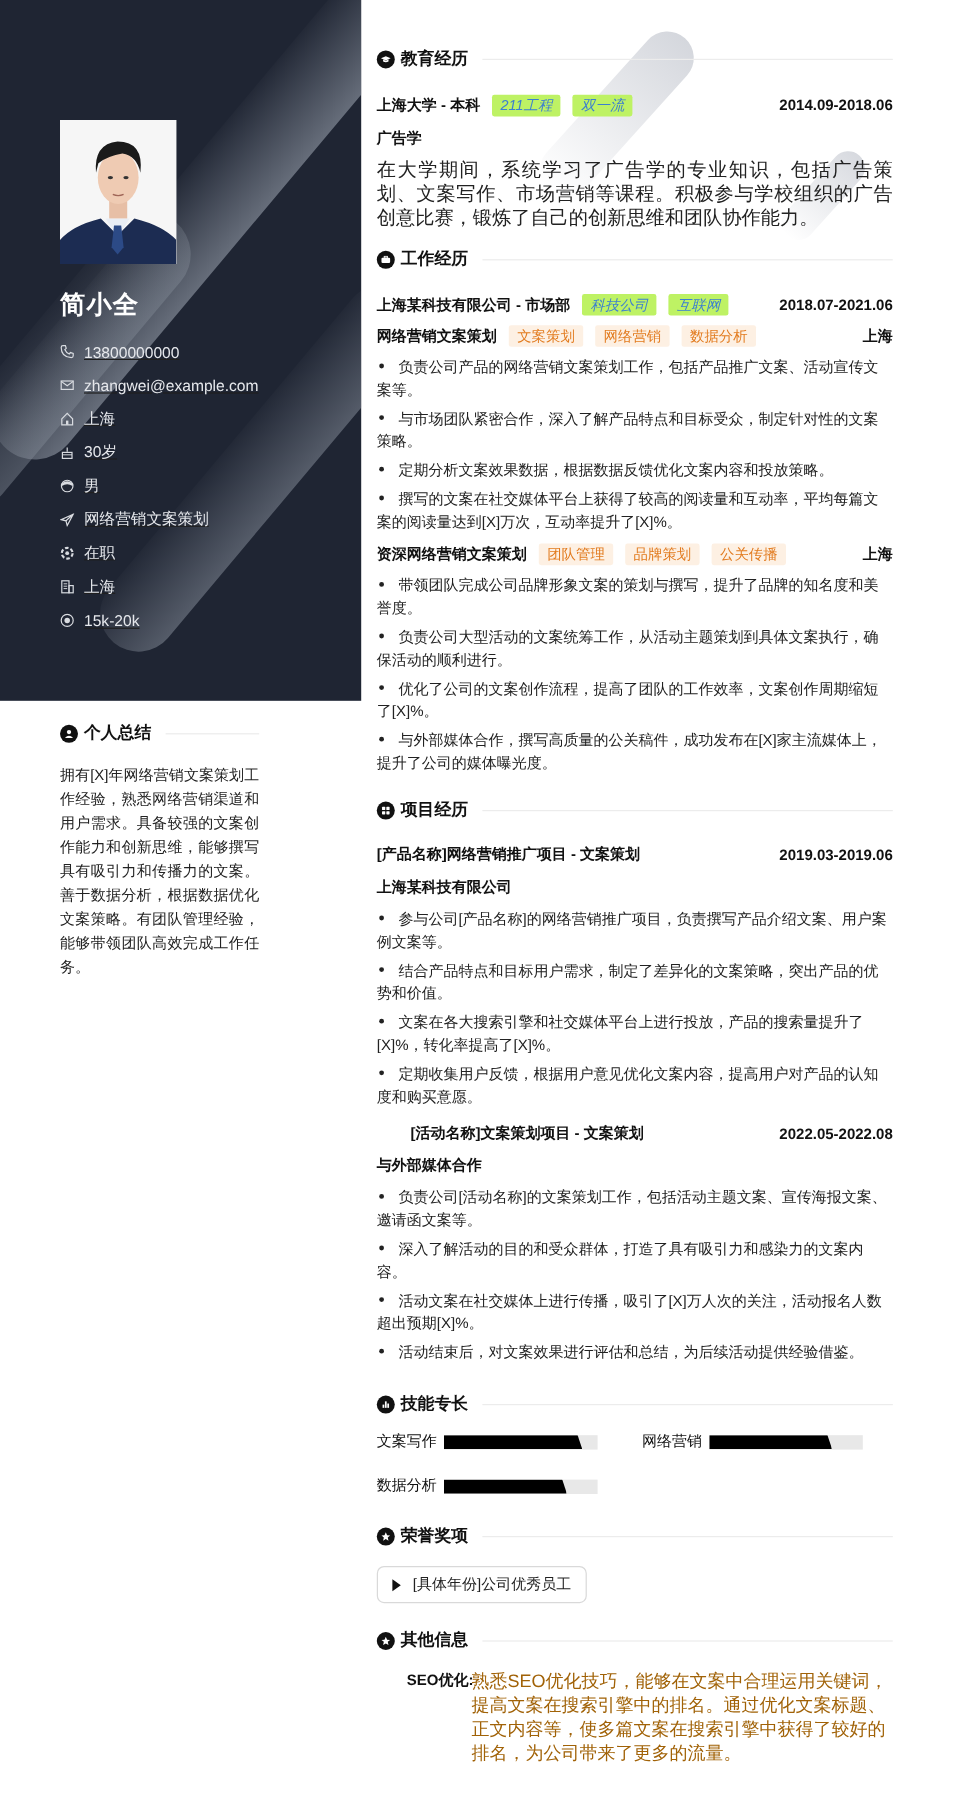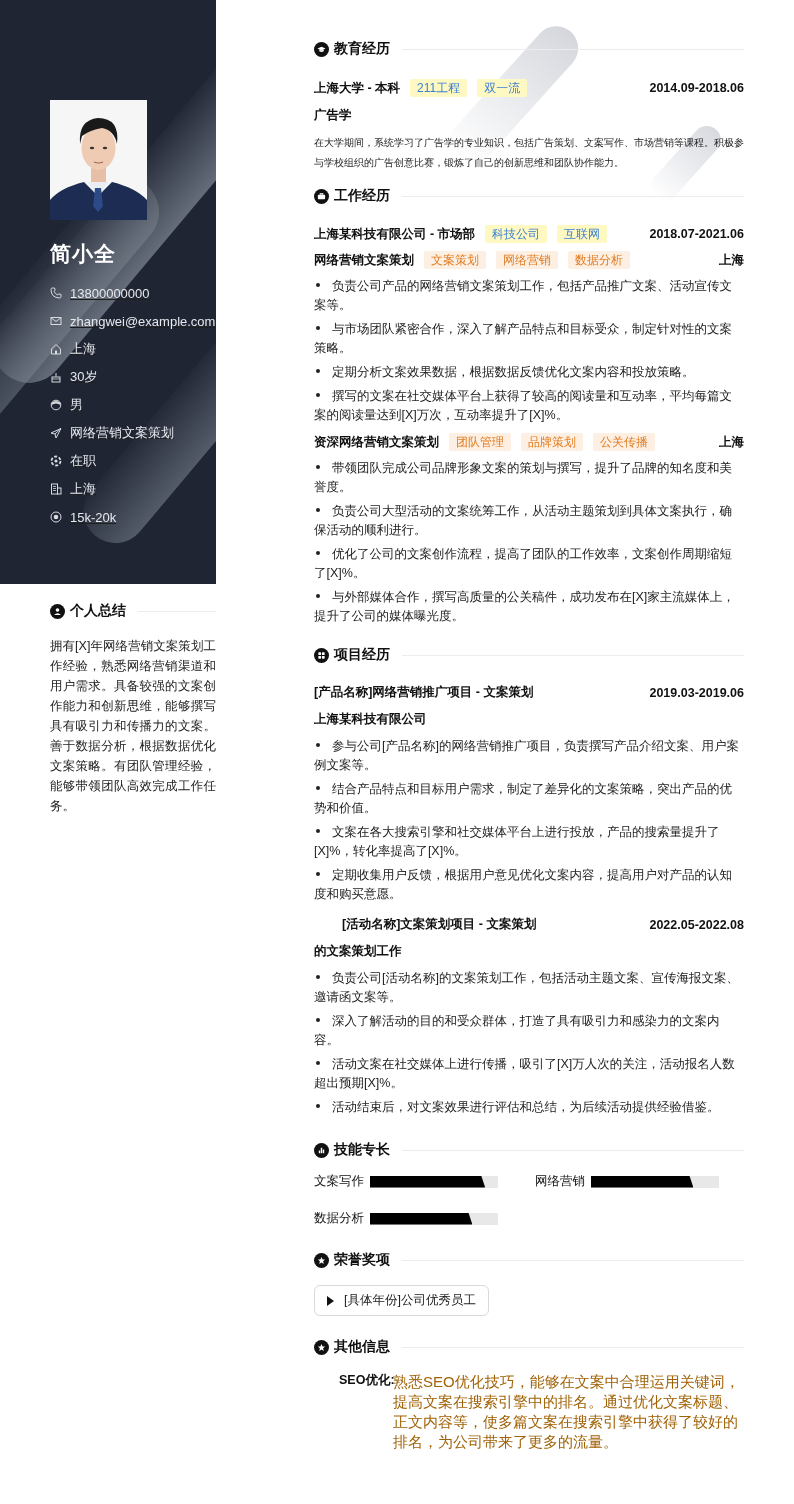--- a/index.html
+++ b/index.html
@@ -1,21 +1,21 @@
 <!DOCTYPE html>
 <html><head>
 <meta charset="utf-8">
 <style>
   * { box-sizing: border-box; margin: 0; padding: 0; }
   html, body { width: 794px; height: 1504px; background: #ffffff; overflow: hidden; }
   body { font-family: "Liberation Sans", "DejaVu Sans", sans-serif; color: #1f1f1f; position: relative; }
 
   
   .sidebar { position: absolute; left: 0; top: 0; width: 265px; height: 1504px; }
-  .sidebar-dark { position: absolute; left: 0; top: 0; width: 216px; height: 584px; background: #1f2533; overflow: hidden; }
+  .sidebar-dark { position: absolute; left: 0; top: 0; width: 301px; height: 584px; background: #1f2533; overflow: hidden; }
   .band { position: absolute; border-radius: 36px; transform-origin: center; }
   .band1 { width: 72px; height: 560px; left: 150px; top: -120px; transform: rotate(40deg);
            background: linear-gradient(90deg, rgba(255,255,255,0.02) 0%, rgba(160,168,180,0.55) 100%); }
   .band2 { width: 64px; height: 380px; left: 185px; top: 200px; transform: rotate(40deg);
            background: linear-gradient(90deg, rgba(255,255,255,0.02) 0%, rgba(150,158,170,0.45) 100%); }
   .band3 { width: 70px; height: 300px; left: 15px; top: 150px; transform: rotate(40deg);
            background: linear-gradient(90deg, rgba(255,255,255,0.02) 0%, rgba(130,138,150,0.45) 100%); }
 
   .avatar { position: absolute; left: 50px; top: 100px; width: 97px; height: 120px; background: #f4f4f4; overflow: hidden; }
   .avatar svg { width: 100%; height: 100%; display: block; }
@@ -40,24 +40,24 @@
   .deco { position: absolute; border-radius: 22px; transform: rotate(42deg); pointer-events: none; }
   .deco1 { width: 44px; height: 170px; left: 492px; top: 10px; background: linear-gradient(180deg, rgba(205,208,215,0.85) 0%, rgba(255,255,255,0) 100%); }
   .deco2 { width: 28px; height: 90px; left: 672px; top: 118px; background: linear-gradient(180deg, rgba(205,208,215,0.8) 0%, rgba(255,255,255,0) 100%); }
 
   .section { margin-bottom: 0; }
   .row { display: flex; align-items: center; justify-content: space-between; }
   .row-left { display: flex; align-items: center; }
   .title-strong { font-size: 12.5px; font-weight: bold; color: #111; white-space: nowrap; }
   .date { font-size: 12.5px; font-weight: bold; color: #111; white-space: nowrap; }
   .tag { font-size: 12px; padding: 1px 7px; margin-left: 10px; border-radius: 2px; white-space: nowrap; line-height: 16px; }
-  .tag-blue { background: #fef9c3; color: #3c7fd0; }
+  .tag-blue { background: #bef264; color: #3c7fd0; font-style: italic; }
   .tag-orange { background: #fdf0e3; color: #e27b1f; }
   .sub { font-size: 12.5px; font-weight: bold; color: #111; }
-  .para { font-size: 10px; line-height: 20px; color: #222; text-align: justify; }
+  .para { font-size: 16px; line-height: 20px; color: #222; text-align: justify; }
   .bullets { list-style: none; }
   .bullets li { font-size: 12.5px; line-height: 19px; color: #222; margin-bottom: 5px; text-indent: 0; }
   .bullets li .dot { display: inline-block; width: 4px; height: 4px; background: #222; border-radius: 50%; vertical-align: middle; margin: 0 12px 3px 2px; }
 
   .skills-grid { display: grid; grid-template-columns: 221px 209px; row-gap: 20px; margin-top: 14px; }
   .skill { display: flex; align-items: center; }
   .skill-label { font-size: 12.5px; color: #111; width: 56px; white-space: nowrap; }
   .skill-bar { width: 128px; height: 12px; background: #e8e8e8; position: relative; overflow: hidden; }
   .skill-fill { position: absolute; left: 0; top: 0; height: 100%; background: #000; clip-path: polygon(0 0, 100% 0, calc(100% - 0px) 0, 100% 100%, 0 100%); }
 
@@ -306,21 +306,21 @@
         <li><span class="dot"></span><span>文案在各大搜索引擎和社交媒体平台上进行投放，产品的搜索量提升了[X]%，转化率提高了[X]%。</span></li>
         <li><span class="dot"></span><span>定期收集用户反馈，根据用户意见优化文案内容，提高用户对产品的认知度和购买意愿。</span></li>
       </ul>
     </div>
 
     <div>
       <div class="row" style="margin-top:12px;margin-left:28px;">
         <span class="title-strong">[活动名称]文案策划项目 - 文案策划</span>
         <span class="date">2022.05-2022.08</span>
       </div>
-      <div class="sub" style="margin-top:10px;">的文案策划工作</div>
+      <div class="sub" style="margin-top:10px;">与外部媒体合作</div>
       <ul class="bullets" style="margin-top:9px;">
         <li><span class="dot"></span><span>负责公司[活动名称]的文案策划工作，包括活动主题文案、宣传海报文案、邀请函文案等。</span></li>
         <li><span class="dot"></span><span>深入了解活动的目的和受众群体，打造了具有吸引力和感染力的文案内容。</span></li>
         <li><span class="dot"></span><span>活动文案在社交媒体上进行传播，吸引了[X]万人次的关注，活动报名人数超出预期[X]%。</span></li>
         <li><span class="dot"></span><span>活动结束后，对文案效果进行评估和总结，为后续活动提供经验借鉴。</span></li>
       </ul>
     </div>
   </section>
 
   <section class="section" style="margin-top:24px;">

